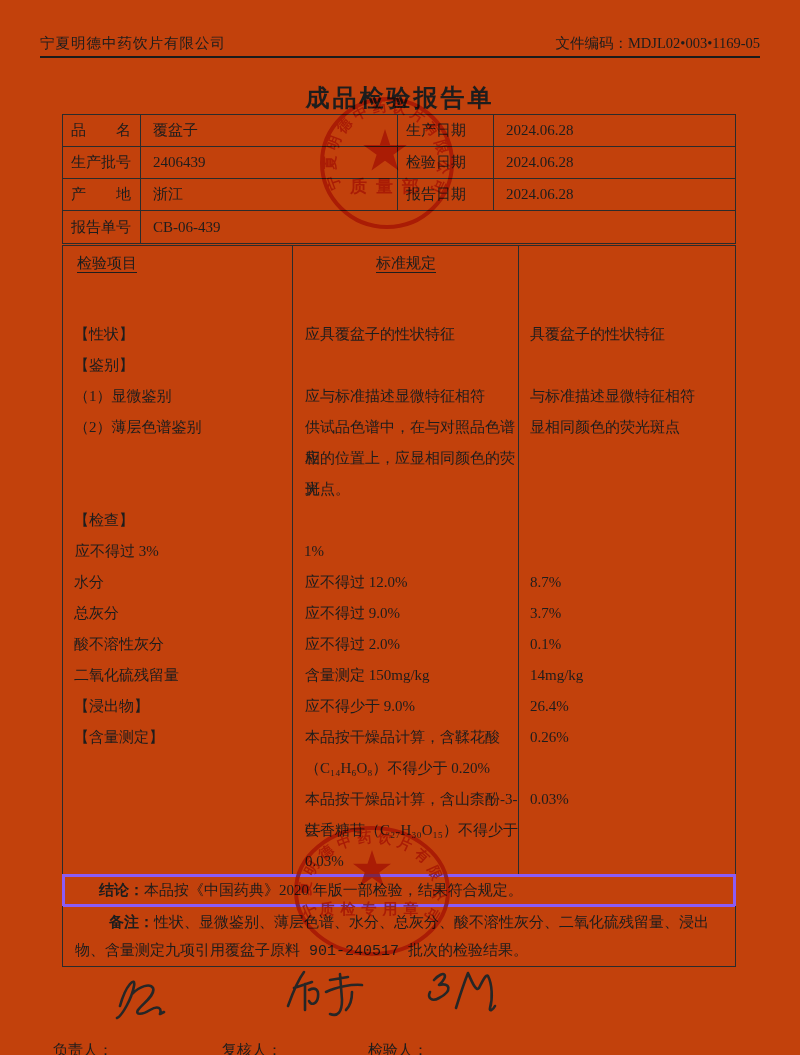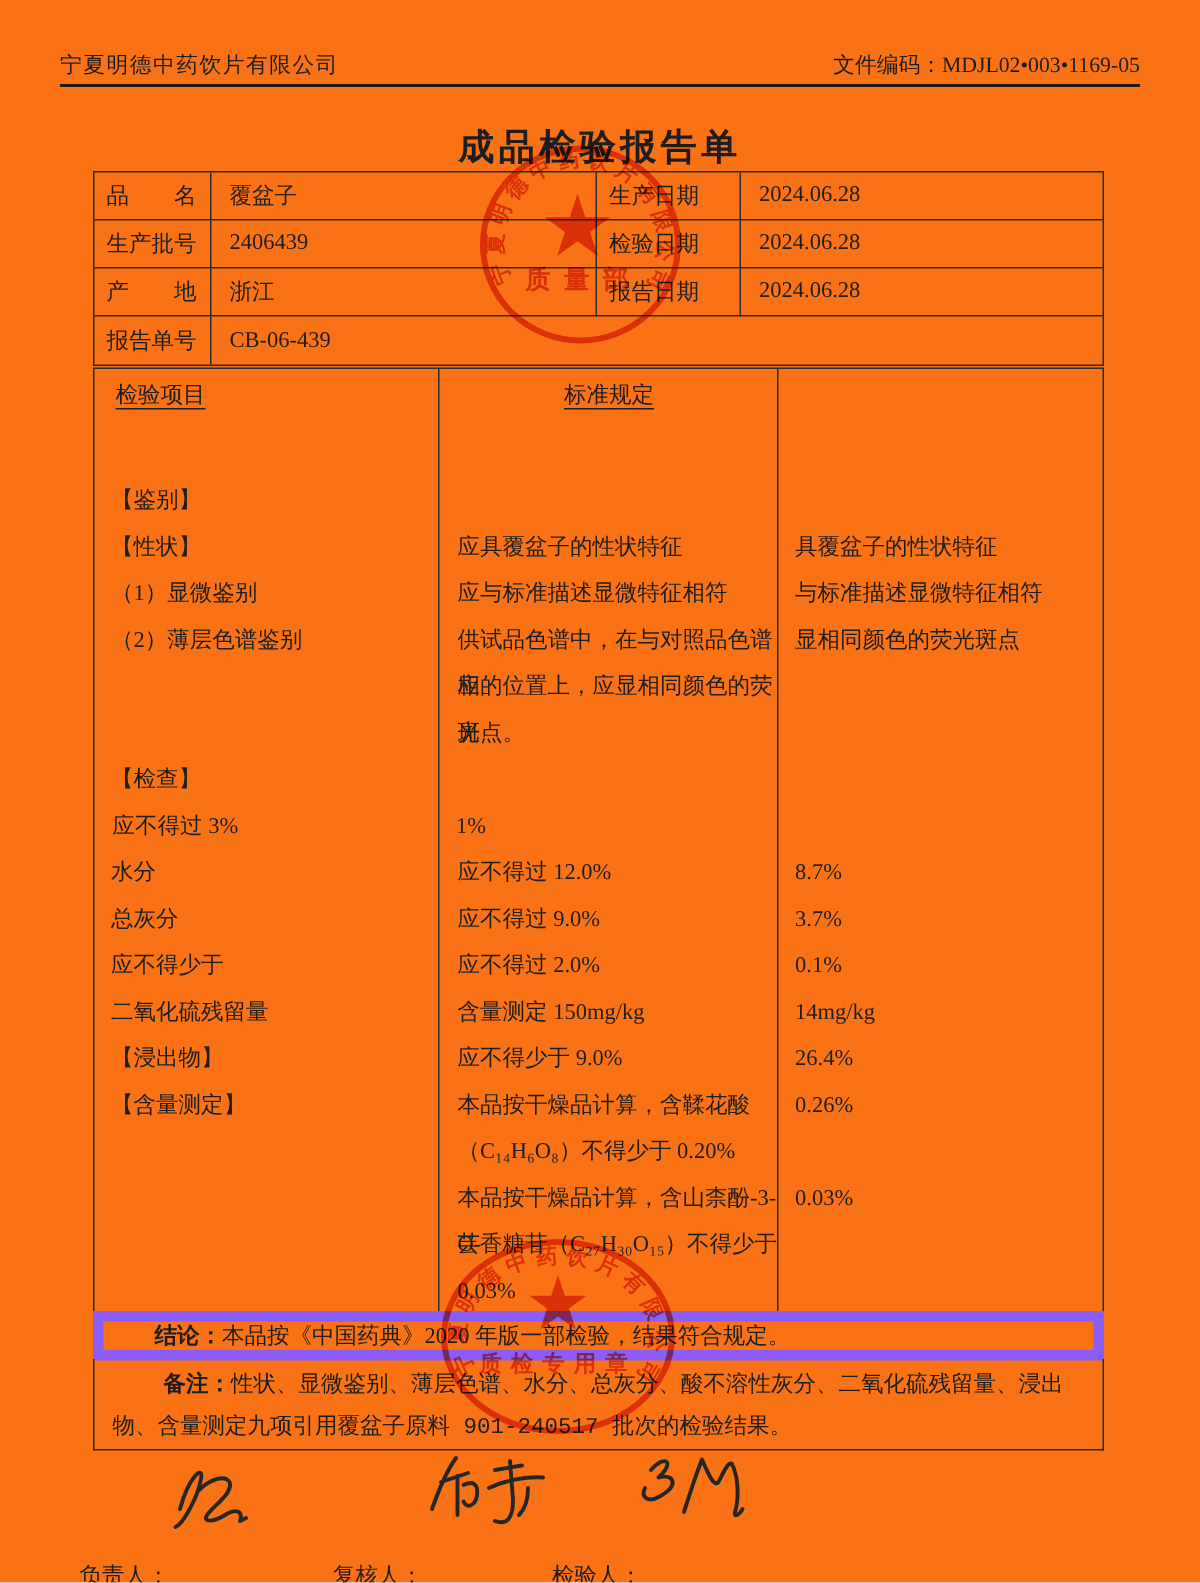--- a/index.html
+++ b/index.html
@@ -1,19 +1,19 @@
 <!DOCTYPE html>
 <html><head>
 <meta charset="utf-8">
 <style>
   * { margin:0; padding:0; box-sizing:border-box; }
   html,body { background:#e8e8e8; }
   .page {
     position:relative; width:800px; height:1055px; margin:0 auto;
-    background:#f97316; color:#1d1d1d; overflow:hidden;
+    background:#c2410c; color:#1d1d1d; overflow:hidden;
     font-family:"Liberation Serif","DejaVu Serif",serif;
     font-size:15px;
   }
   
   .company { position:absolute; left:40px; top:34px; font-size:14.5px; letter-spacing:1px; }
   .doccode { position:absolute; right:40px; top:34px; font-size:14.5px; }
   .hrule   { position:absolute; left:40px; top:56px; width:720px; height:2px; background:#1b1b1b; }
   .title   { position:absolute; left:0; top:82px; width:100%; text-align:center;
              font-size:24px; font-weight:bold; letter-spacing:3px; }
   
@@ -41,21 +41,21 @@
   .thead .h1 { padding-left:14px; }
   .thead .h2, .thead .h3 { text-align:center; }
   .thead span { text-decoration:underline; text-underline-offset:4px; }
   .tline { display:grid; grid-template-columns:230px 226px 1fr; height:31px; line-height:31px; }
   .tline .tc1 { padding-left:11px; }
   .tline .tc2 { padding-left:12px; }
   .tline .tc3 { padding-left:11px; }
   
   .conclusion {
     position:absolute; left:62px; top:874px; width:674px; height:33px;
-    border:7px solid #8b5cf6; display:flex; align-items:center; padding-left:34px;
+    border:3px solid #8b5cf6; display:flex; align-items:center; padding-left:34px;
   }
   .conclusion b { font-weight:bold; }
   .remarks {
     position:absolute; left:62px; top:906px; width:674px; height:61px;
     border:1px solid #2b2b2b; border-top:none; padding:4px 12px 0 12px; line-height:28px;
   }
   .remarks p { text-indent:34px;font-family:Liberation Mono, monospace; }
   .remarks b { font-weight:bold; }
   
   .sig-label { position:absolute; font-size:15px;margin-top:48px; }
@@ -101,30 +101,30 @@
       <div class="h1"><span>检验项目</span></div>
       <div class="h2"><span>标准规定</span></div>
     </div>
     <div>
         <div class="tline">
           <div class="tc1"></div>
           <div class="tc2"></div>
           <div class="tc3"></div>
         </div>
         <div class="tline">
-          <div class="tc1">【鉴别】</div>
-          <div class="tc2"></div>
-          <div class="tc3"></div>
-        </div>
-        <div class="tline">
           <div class="tc1">【性状】</div>
           <div class="tc2">应具覆盆子的性状特征</div>
           <div class="tc3">具覆盆子的性状特征</div>
         </div>
         <div class="tline">
+          <div class="tc1">【鉴别】</div>
+          <div class="tc2"></div>
+          <div class="tc3"></div>
+        </div>
+        <div class="tline">
           <div class="tc1">（1）显微鉴别</div>
           <div class="tc2">应与标准描述显微特征相符</div>
           <div class="tc3">与标准描述显微特征相符</div>
         </div>
         <div class="tline">
           <div class="tc1">（2）薄层色谱鉴别</div>
           <div class="tc2">供试品色谱中，在与对照品色谱相</div>
           <div class="tc3">显相同颜色的荧光斑点</div>
         </div>
         <div class="tline">
@@ -150,21 +150,21 @@
           <div class="tc1">水分</div>
           <div class="tc2">应不得过 12.0%</div>
           <div class="tc3">8.7%</div>
         </div>
         <div class="tline">
           <div class="tc1">总灰分</div>
           <div class="tc2">应不得过 9.0%</div>
           <div class="tc3">3.7%</div>
         </div>
         <div class="tline">
-          <div class="tc1">应不得少于</div>
+          <div class="tc1">酸不溶性灰分</div>
           <div class="tc2">应不得过 2.0%</div>
           <div class="tc3">0.1%</div>
         </div>
         <div class="tline">
           <div class="tc1">二氧化硫残留量</div>
           <div class="tc2">含量测定 150mg/kg</div>
           <div class="tc3">14mg/kg</div>
         </div>
         <div class="tline">
           <div class="tc1">【浸出物】</div>

